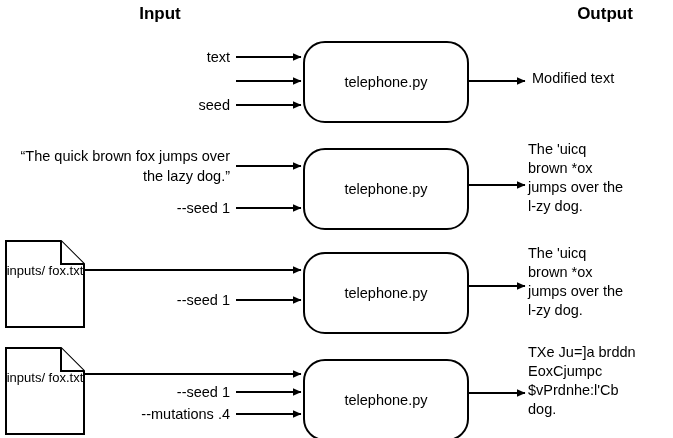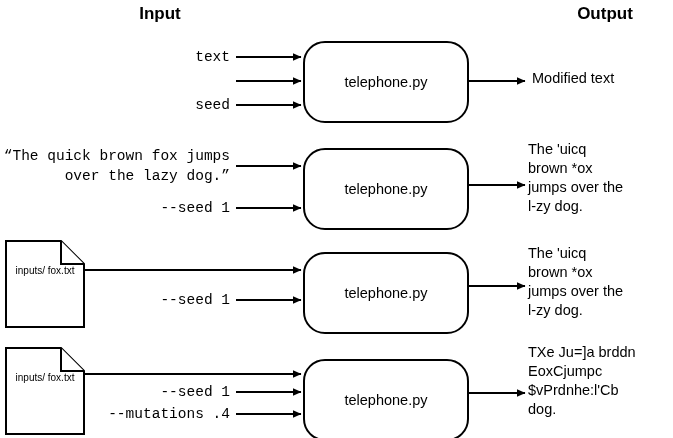--- a/index.html
+++ b/index.html
@@ -49,21 +49,20 @@
   #proc-4 { top: 359px; }
 
   
   .in-label {
     position: absolute;
     right: 443px;      
     font-size: 14.5px;
     line-height: 20px;
     text-align: right;
     white-space: nowrap;
-    font-family: Liberation Mono, monospace;
   }
   .in-label.multi { white-space: normal; width: 232px; }
 
   
   #arrows {
     position: absolute;
     left: 0; top: 0;
     width: 673px; height: 438px;
     pointer-events: none;
   }
@@ -74,21 +73,21 @@
     width: 80px;
     height: 88px;
   }
   #file-3 { left: 5px; top: 240px; }
   #file-4 { left: 5px; top: 347px; }
   .fileicon .flabel {
     position: absolute;
     left: 0; right: 0;
     top: 20px;
     text-align: center;
-    font-size: 10px;
+    font-size: 13px;
     line-height: 22px;
   }
 
   
   .out-text {
     position: absolute;
     font-size: 14.5px;
     line-height: 19px;
     text-align: left;
     white-space: pre-line;

